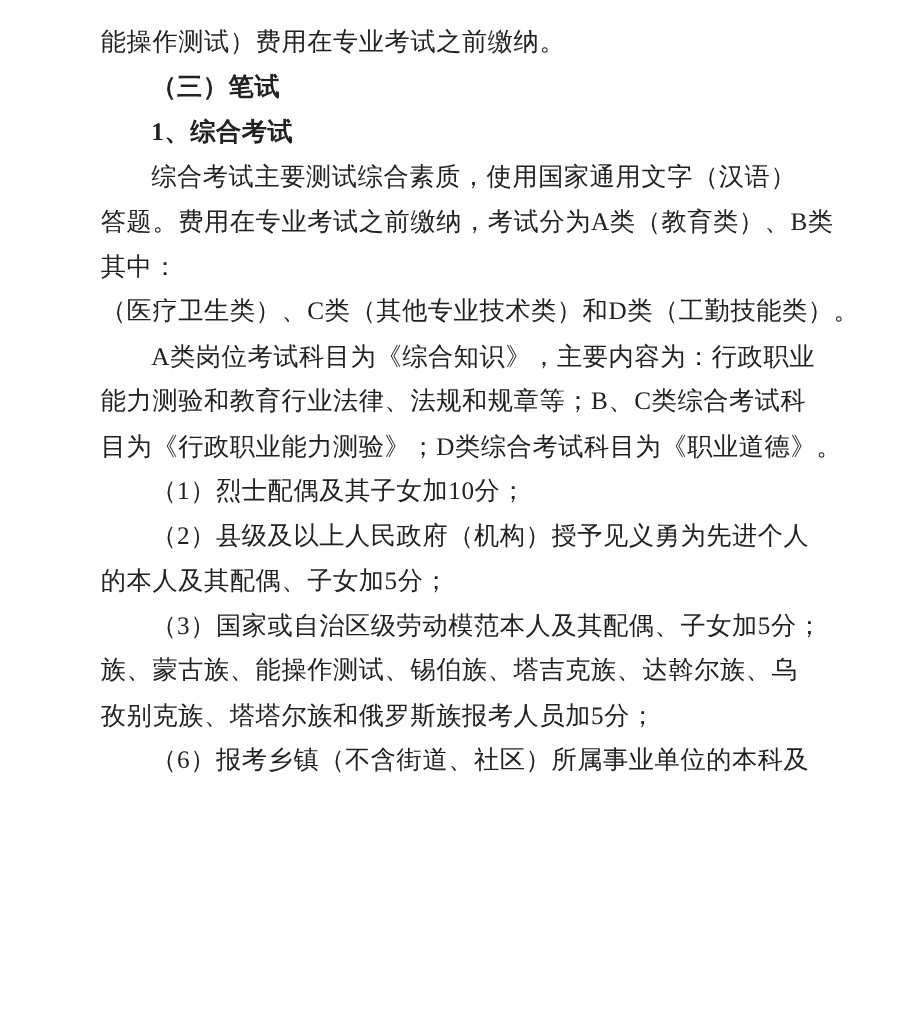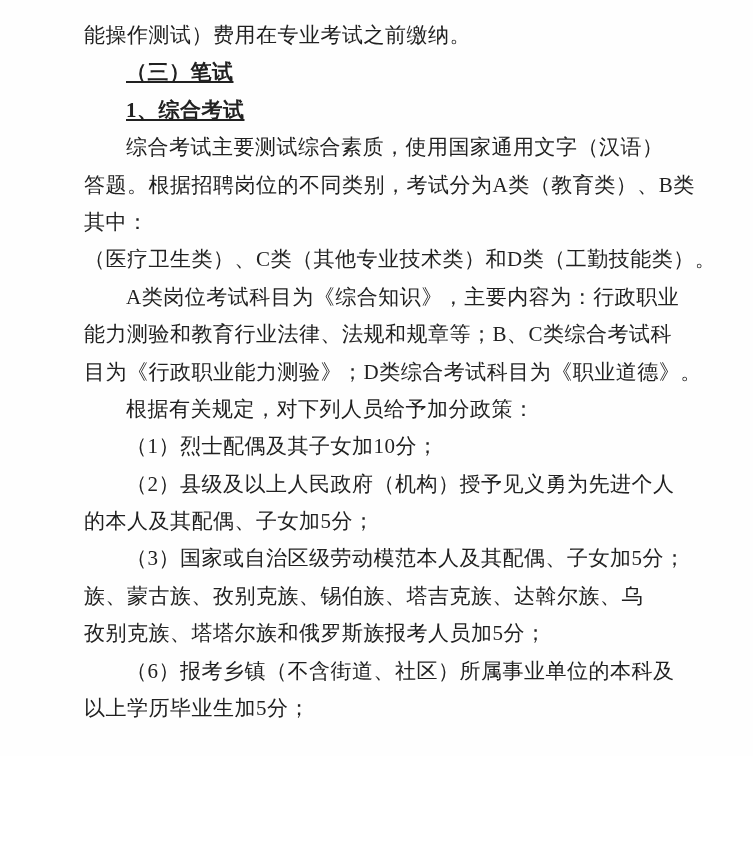--- a/index.html
+++ b/index.html
@@ -34,41 +34,38 @@
   }
   .line {
     white-space: nowrap;
     height: 37.4px;
   }
   .indent {
     padding-left: 42px;
   }
   .bold {
     font-weight: 700;
-    text-decoration: underline;
   }
 </style>
 </head>
 <body>
 
 <div class="doc-page">
   <div class="doc-content">
     <div class="line">能操作测试）费用在专业考试之前缴纳。</div>
     <div class="line indent bold">（三）笔试</div>
     <div class="line indent bold">1、综合考试</div>
     <div class="line indent">综合考试主要测试综合素质，使用国家通用文字（汉语）</div>
-    <div class="line">答题。根据招聘岗位的不同类别，考试分为A类（教育类）、B类</div>
+    <div class="line">答题。费用在专业考试之前缴纳，考试分为A类（教育类）、B类</div>
     <div class="line">其中：</div>
     <div class="line">（医疗卫生类）、C类（其他专业技术类）和D类（工勤技能类）。</div>
     <div class="line indent">A类岗位考试科目为《综合知识》，主要内容为：行政职业</div>
     <div class="line">能力测验和教育行业法律、法规和规章等；B、C类综合考试科</div>
     <div class="line">目为《行政职业能力测验》；D类综合考试科目为《职业道德》。</div>
-    <div class="line indent">根据有关规定，对下列人员给予加分政策：</div>
     <div class="line indent">（1）烈士配偶及其子女加10分；</div>
     <div class="line indent">（2）县级及以上人民政府（机构）授予见义勇为先进个人</div>
     <div class="line">的本人及其配偶、子女加5分；</div>
     <div class="line indent">（3）国家或自治区级劳动模范本人及其配偶、子女加5分；</div>
-    <div class="line">族、蒙古族、孜别克族、锡伯族、塔吉克族、达斡尔族、乌</div>
+    <div class="line">族、蒙古族、能操作测试、锡伯族、塔吉克族、达斡尔族、乌</div>
     <div class="line">孜别克族、塔塔尔族和俄罗斯族报考人员加5分；</div>
     <div class="line indent">（6）报考乡镇（不含街道、社区）所属事业单位的本科及</div>
-    <div class="line">以上学历毕业生加5分；</div>
   </div>
 </div>
 
 </body></html>

